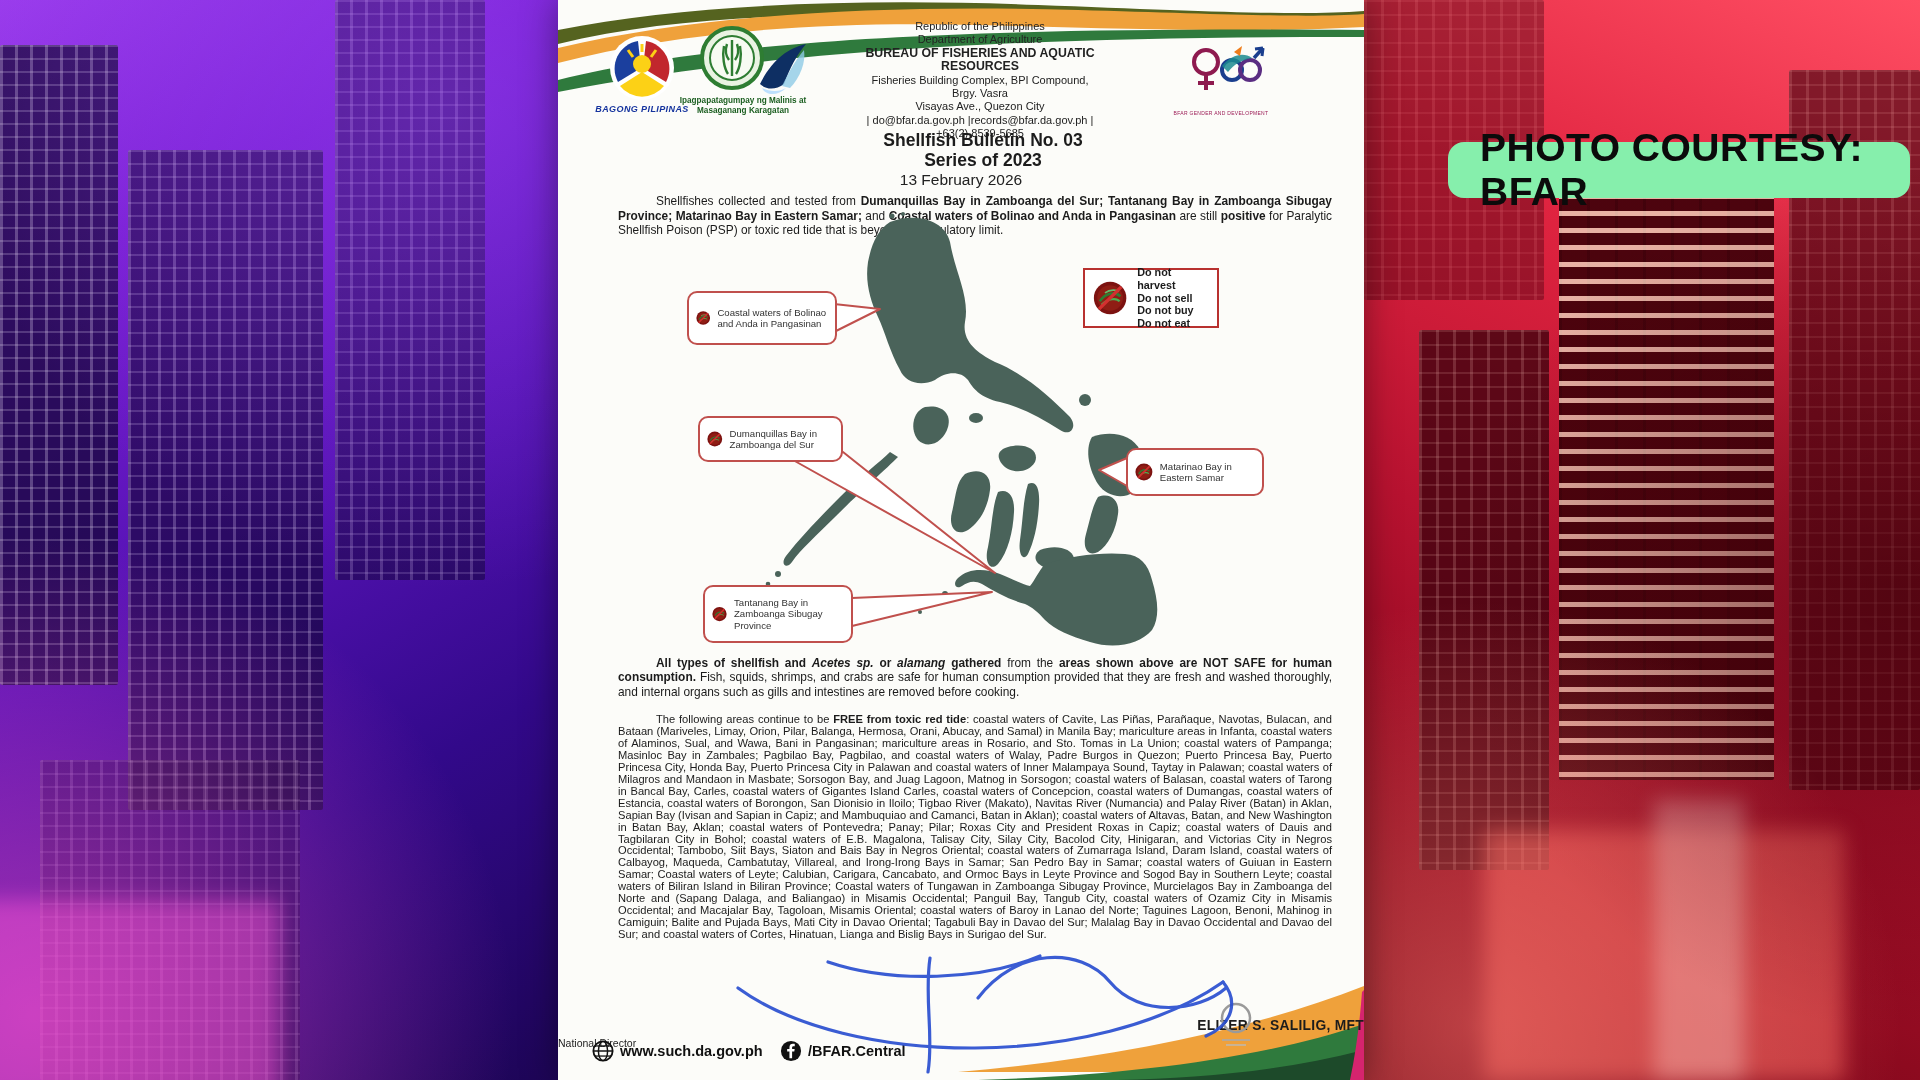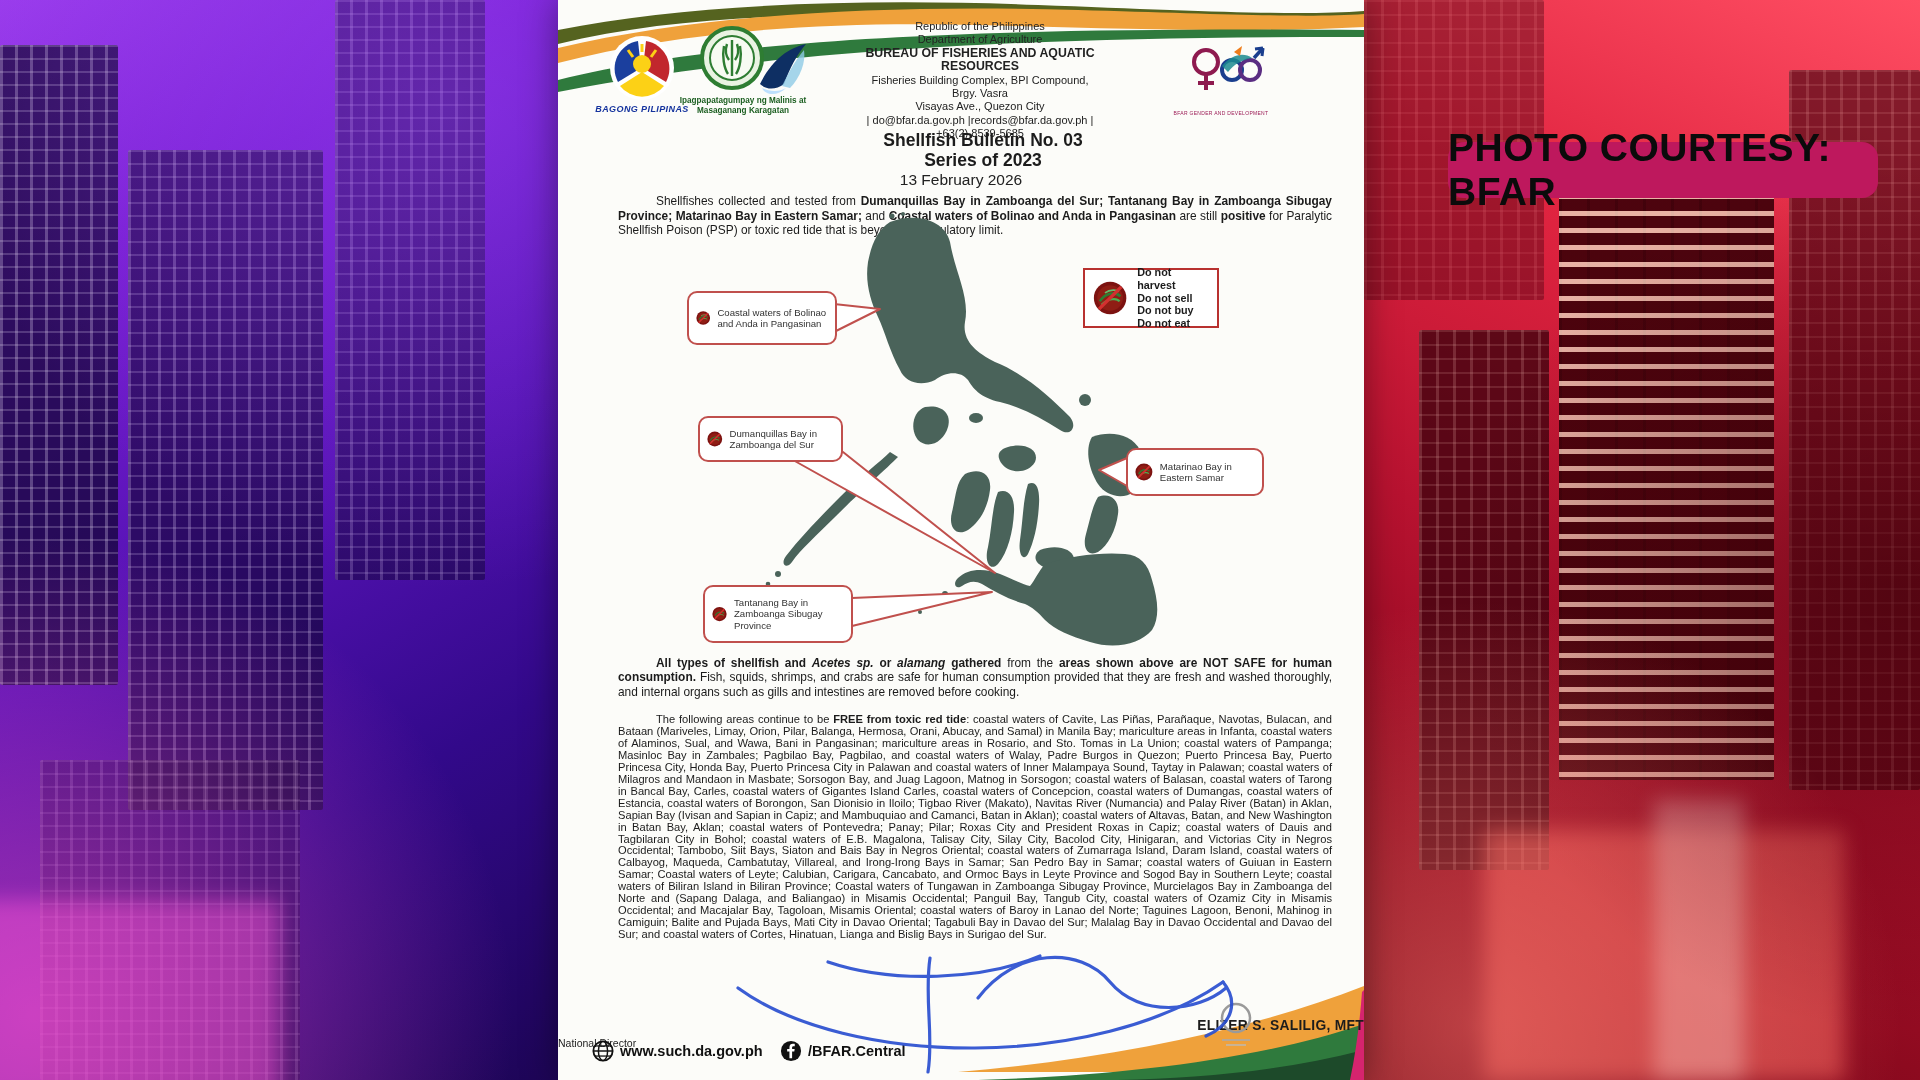--- a/index.html
+++ b/index.html
@@ -30,22 +30,22 @@
       repeating-linear-gradient(to right, rgba(255,200,190,.18) 0 3px, transparent 3px 17px),
       repeating-linear-gradient(to bottom, rgba(255,200,190,.14) 0 2px, transparent 2px 14px);}
   .bldg.red-lit{
     background-color:rgba(80,4,15,.85);
     background-image:
       repeating-linear-gradient(to bottom, rgba(255,208,190,.85) 0 5px, rgba(70,3,12,.82) 5px 17px),
       repeating-linear-gradient(to right, rgba(40,0,8,.85) 0 3px, transparent 3px 28px);}
   .glow{position:absolute;filter:blur(10px);}
   
   .badge{position:absolute;left:1448px;top:142px;width:430px;height:56px;border-radius:16px;
-    background:#be185d;display:flex;align-items:center;justify-content:center;
-    font-weight:bold;font-size:39px;letter-spacing:.5px;color:#0b0b0b;}
+    background:#86efac;display:flex;align-items:center;justify-content:center;
+    font-weight:bold;font-size:39px;letter-spacing:.5px;color:#0b0b0b;padding-left:32px;}
   
   .paper{position:absolute;left:558px;top:0;width:806px;height:1080px;background:#fcfcf9;
     box-shadow:0 0 34px rgba(0,0,0,.4);color:#1c1c1c;}
   .abs{position:absolute;}
   
   .hdr-center{left:300px;top:20px;width:244px;text-align:center;font-size:11px;line-height:13.4px;color:#222;}
   .hdr-center .bureau{font-weight:bold;font-size:12.3px;}
   .bp-label{left:18px;top:104px;width:132px;text-align:center;font-size:9px;font-weight:bold;
     font-style:italic;color:#15339e;letter-spacing:.4px;}
   .da-tagline{left:116px;top:96px;width:138px;text-align:center;font-size:8.2px;

